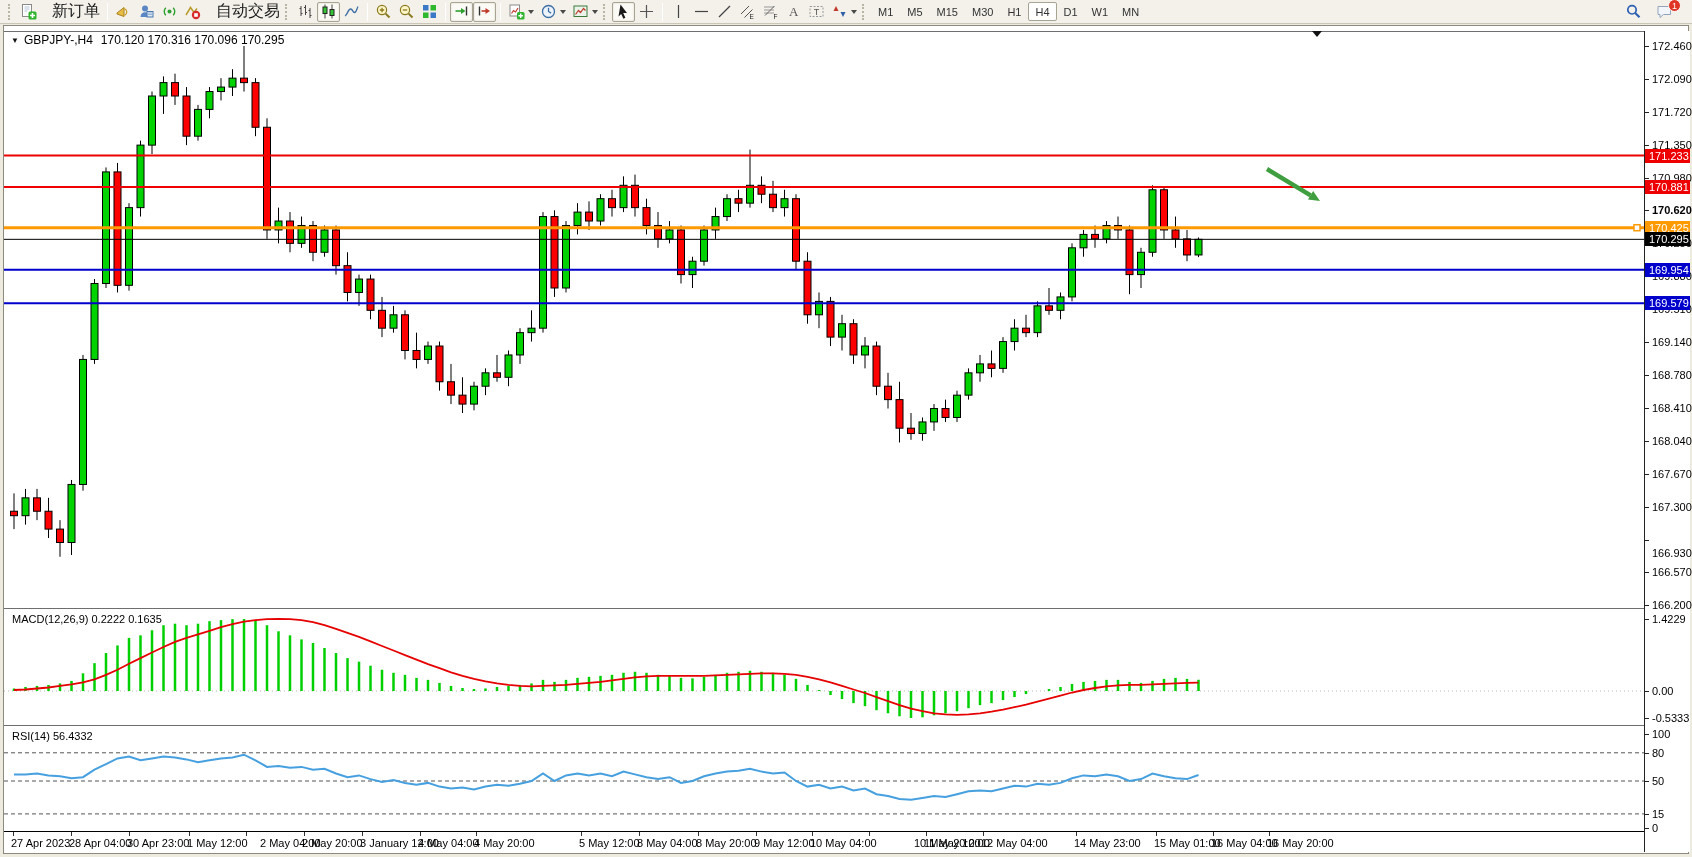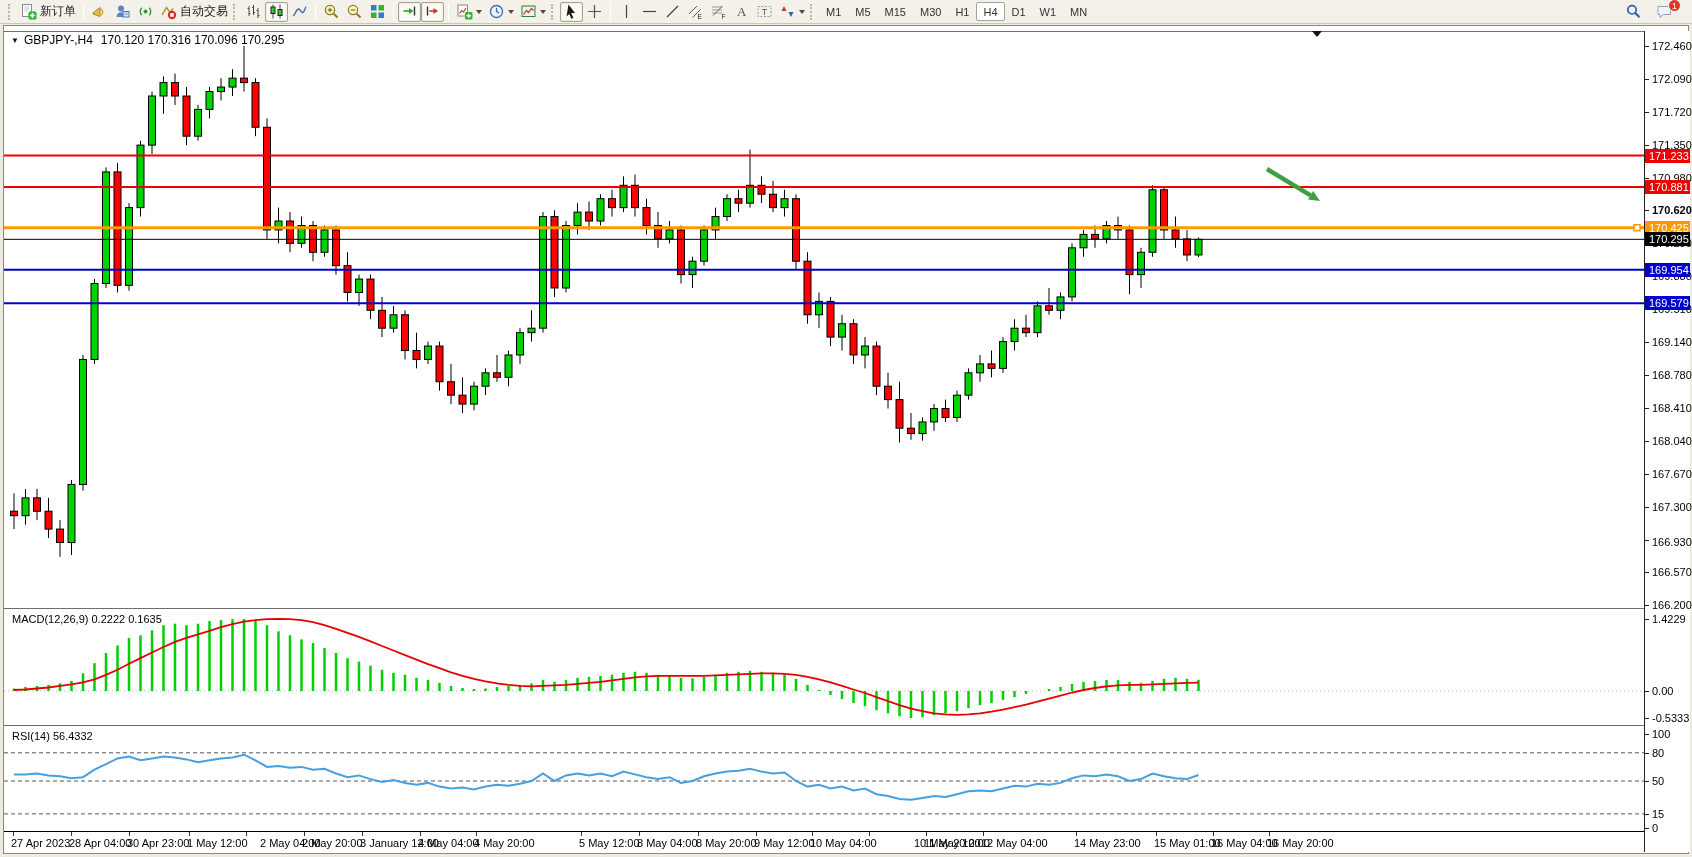--- a/index.html
+++ b/index.html
@@ -9,21 +9,21 @@
   
   #toolbar { position:absolute; left:0; top:0; width:1692px; height:24px;
              background:#f3f1ea; border-bottom:1px solid #c9c5b7;
              display:flex; align-items:center; padding:0 6px; }
   .grip { width:5px; height:16px; border-left:2px dotted #b9b5a5; margin:0 4px 0 2px; }
   .sep  { width:1px; height:18px; background:#c9c5b7; border-right:1px solid #ffffff; margin:0 4px; }
   .tb-btn { height:20px; min-width:22px; display:flex; align-items:center; justify-content:center;
             padding:0 2px; border:1px solid transparent; border-radius:2px; cursor:default; }
   .tb-btn.active { background:#fbfaf5; border:1px solid #a8a494; box-shadow: inset 0 0 2px #d6d2c4; }
   .tb-btn svg { width:17px; height:17px; }
-  .tb-label { font-size:12px; color:#1a1a1a; margin-left:3px; white-space:nowrap; }
+  .tb-label { font-size:16px; color:#1a1a1a; margin-left:15px; white-space:nowrap; }
   .caret { width:0; height:0; border-left:3px solid transparent; border-right:3px solid transparent;
            border-top:4px solid #4a4a4a; margin-left:3px; }
   .tf-btn { font-size:11px; color:#333; padding:2px 6px; height:19px; display:flex; align-items:center;
             border:1px solid transparent; border-radius:2px; }
   .tf-btn.active { background:#ffffff; border:1px solid #a8a494; }
   #tb-right { margin-left:auto; display:flex; align-items:center; gap:8px; padding-right:10px; }
   .badge { position:absolute; top:-4px; right:-6px; width:13px; height:13px; border-radius:50%;
            background:#e03424; color:#fff; font-size:9px; line-height:13px; text-align:center;
            border:1px solid #fff; }
 
@@ -757,21 +757,21 @@
       <div class="tick-label" style="top: 337.613px;">168.780</div>
       <div class="tick-dash" style="top: 376.653px;"></div>
       <div class="tick-label" style="top: 370.653px;">168.410</div>
       <div class="tick-dash" style="top: 409.693px;"></div>
       <div class="tick-label" style="top: 403.693px;">168.040</div>
       <div class="tick-dash" style="top: 442.733px;"></div>
       <div class="tick-label" style="top: 436.733px;">167.670</div>
       <div class="tick-dash" style="top: 475.773px;"></div>
       <div class="tick-label" style="top: 469.773px;">167.300</div>
       <div class="tick-dash" style="top: 508.813px;"></div>
-      <div class="tick-label" style="top: 505px;">166.930</div>
+      <div class="tick-label" style="top: 516px;">166.930</div>
       <div class="tick-dash" style="top: 540.96px;"></div>
       <div class="tick-label" style="top: 534.96px;">166.570</div>
       <div class="tick-dash" style="top: 574px;"></div>
       <div class="tick-label" style="top: 568px;">166.200</div>
       <div class="tick-dash" style="top: 588.001px;"></div>
       <div class="tick-label" style="top: 582.001px;">1.4229</div>
       <div class="tick-dash" style="top: 660px;"></div>
       <div class="tick-label" style="top: 654px;">0.00</div>
       <div class="tick-dash" style="top: 686.985px;"></div>
       <div class="tick-label" style="top: 680.985px;">-0.5333</div>

